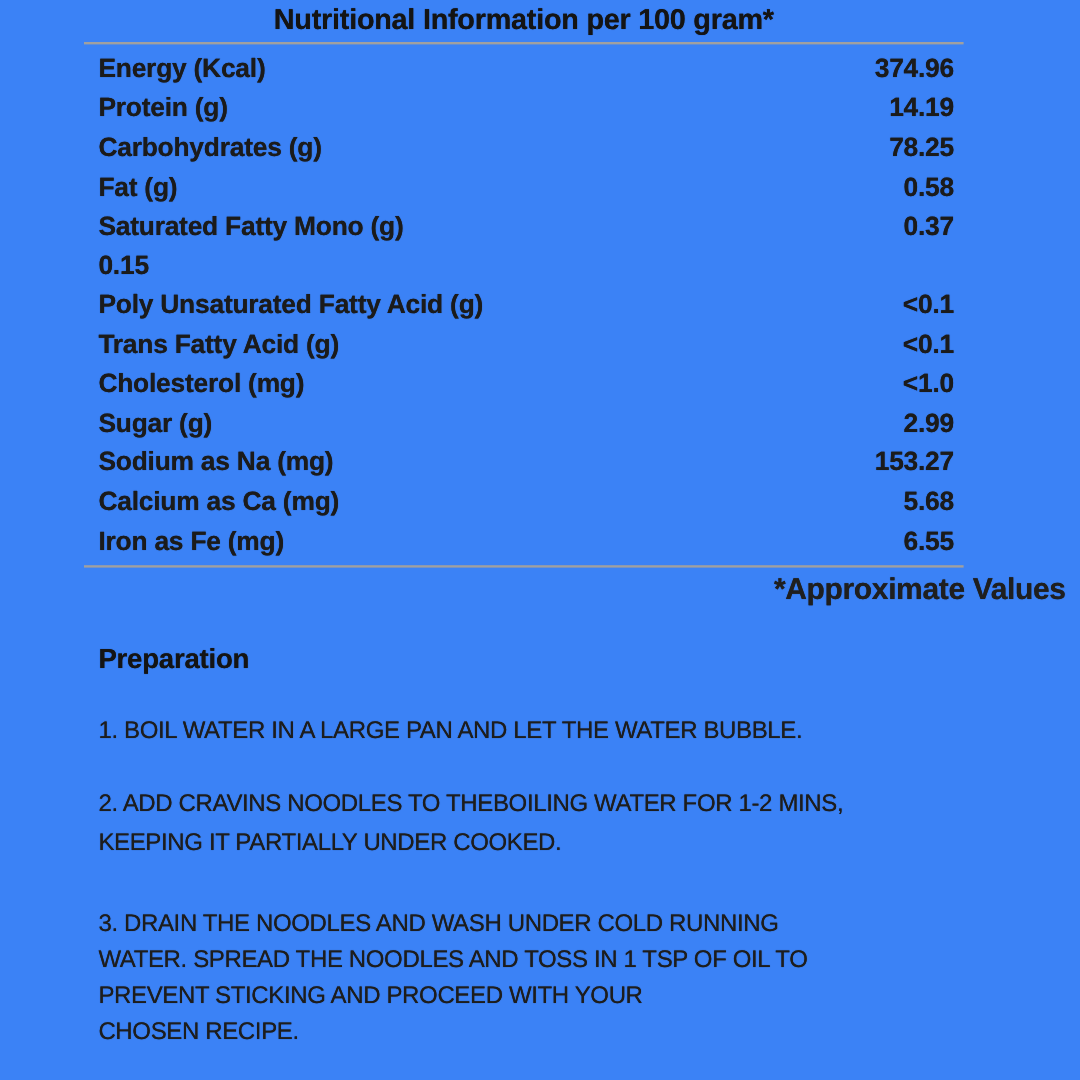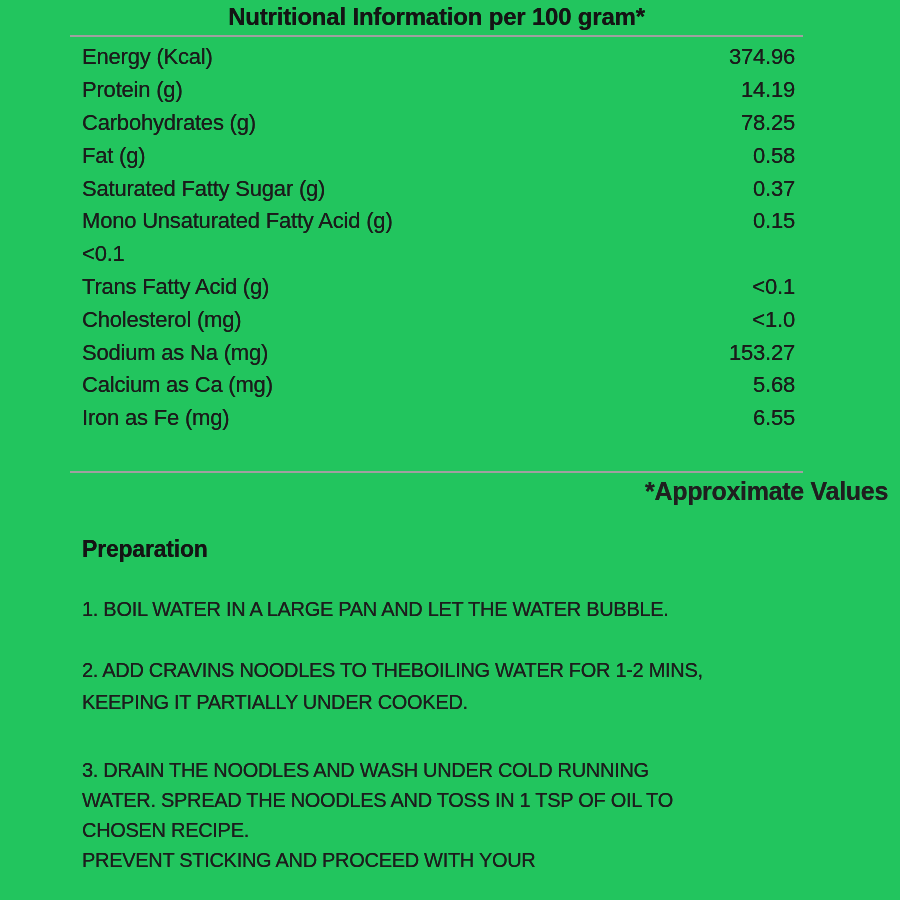--- a/index.html
+++ b/index.html
@@ -4,21 +4,21 @@
 <style>
   html, body {
     margin: 0;
     padding: 0;
     background: #ffffff;
   }
   .canvas {
     position: relative;
     width: 900px;
     height: 900px;
-    background: #22c55e;
+    background: #3b82f6;
     font-family: "Liberation Sans", sans-serif;
     color: #1b1b1b;
     overflow: hidden;
   }
   .soft {
     text-shadow: 0 0 0.6px currentColor; 
   }
   .table-title {
     position: absolute;
     top: 3px;
@@ -39,20 +39,21 @@
   }
   .rule-top { top: 35px; }
   .rule-bottom { top: 471px; }
   .nutrition-rows {
     position: absolute;
     top: 41px;
     left: 82px;
     width: 713px;
     display: flex;
     flex-direction: column;
+    font-weight: bold;
   }
   .nutrition-row {
     height: 32.8px;
     display: flex;
     justify-content: space-between;
     align-items: center;
     font-size: 22px;
     letter-spacing: -0.2px;
   }
   .nutrient-label { text-align: left; }
@@ -108,37 +109,41 @@
     </div>
     <div class="nutrition-row soft">
       <span class="nutrient-label">Carbohydrates (g)</span>
       <span class="nutrient-value">78.25</span>
     </div>
     <div class="nutrition-row soft">
       <span class="nutrient-label">Fat (g)</span>
       <span class="nutrient-value">0.58</span>
     </div>
     <div class="nutrition-row soft">
-      <span class="nutrient-label">Saturated Fatty Sugar (g)</span>
+      <span class="nutrient-label">Saturated Fatty Mono (g)</span>
       <span class="nutrient-value">0.37</span>
     </div>
     <div class="nutrition-row soft">
-      <span class="nutrient-label">Mono Unsaturated Fatty Acid (g)</span>
       <span class="nutrient-value">0.15</span>
     </div>
     <div class="nutrition-row soft">
+      <span class="nutrient-label">Poly Unsaturated Fatty Acid (g)</span>
       <span class="nutrient-value">&lt;0.1</span>
     </div>
     <div class="nutrition-row soft">
       <span class="nutrient-label">Trans Fatty Acid (g)</span>
       <span class="nutrient-value">&lt;0.1</span>
     </div>
     <div class="nutrition-row soft">
       <span class="nutrient-label">Cholesterol (mg)</span>
       <span class="nutrient-value">&lt;1.0</span>
+    </div>
+    <div class="nutrition-row soft">
+      <span class="nutrient-label">Sugar (g)</span>
+      <span class="nutrient-value">2.99</span>
     </div>
     <div class="nutrition-row soft">
       <span class="nutrient-label">Sodium as Na (mg)</span>
       <span class="nutrient-value">153.27</span>
     </div>
     <div class="nutrition-row soft">
       <span class="nutrient-label">Calcium as Ca (mg)</span>
       <span class="nutrient-value">5.68</span>
     </div>
     <div class="nutrition-row soft">
@@ -158,17 +163,17 @@
   </div>
 
   <div class="prep-step step-2 soft">
     <div>2. ADD CRAVINS NOODLES TO THEBOILING WATER FOR 1-2 MINS,</div>
     <div>KEEPING IT PARTIALLY UNDER COOKED.</div>
   </div>
 
   <div class="prep-step step-3 soft">
     <div>3. DRAIN THE NOODLES AND WASH UNDER COLD RUNNING</div>
     <div>WATER. SPREAD THE NOODLES AND TOSS IN 1 TSP OF OIL TO</div>
+    <div>PREVENT STICKING AND PROCEED WITH YOUR</div>
     <div>CHOSEN RECIPE.</div>
-    <div>PREVENT STICKING AND PROCEED WITH YOUR</div>
   </div>
 
 </div>
 
 </body></html>

